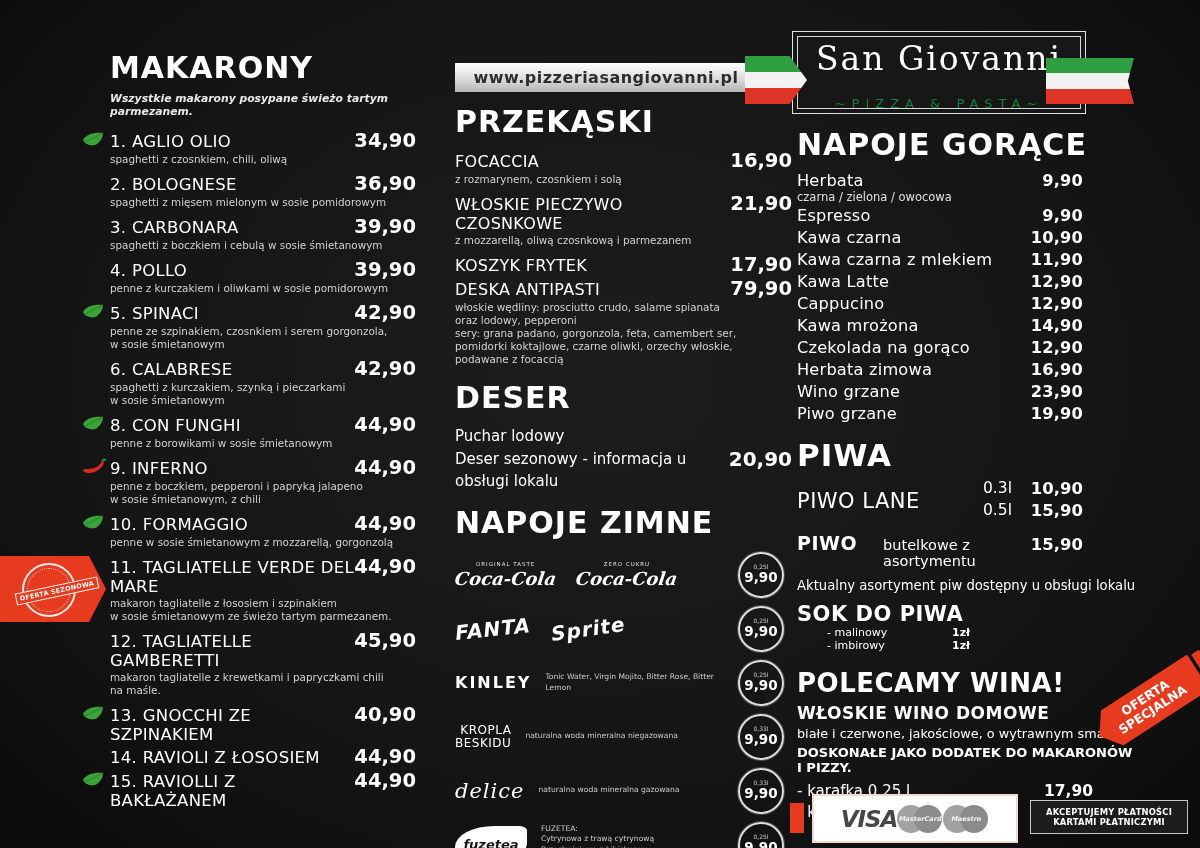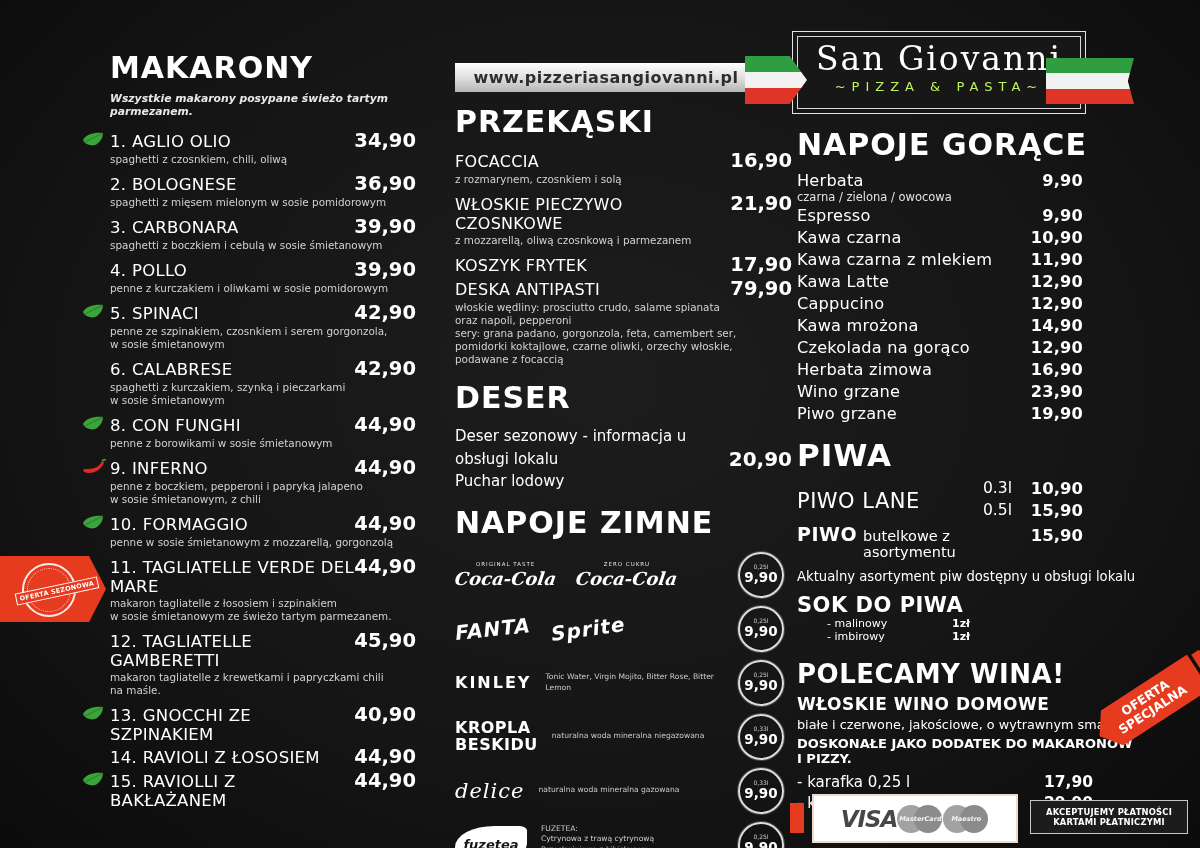--- a/index.html
+++ b/index.html
@@ -35,21 +35,21 @@
   .flag span{flex:1;}
   .fg{background:#2f9e41;} .fw{background:#f2f2f2;} .fr{background:#df3526;}
   .flag-left{left:745px;top:56px;width:62px;height:48px;
     -webkit-clip-path:polygon(0 0,72% 0,100% 50%,72% 100%,0 100%);clip-path:polygon(0 0,72% 0,100% 50%,72% 100%,0 100%);}
   .flag-right{left:1046px;top:58px;width:88px;height:46px;
     -webkit-clip-path:polygon(0 0,100% 0,93% 50%,100% 100%,0 100%);clip-path:polygon(0 0,100% 0,93% 50%,100% 100%,0 100%);}
   .logo-frame{position:absolute;left:792px;top:31px;width:292px;height:81px;border:1px solid #e3e3e3;
     background:#171717;z-index:2;text-align:center;}
   .logo-frame::before{content:"";position:absolute;inset:4px;border:1px solid #d8d8d8;pointer-events:none;}
   .logo-name{font-family:"DejaVu Serif","Liberation Serif",serif;font-size:33px;letter-spacing:2px;margin-top:7px;}
-  .logo-sub{font-size:13px;letter-spacing:6px;color:#bef264;margin-top:1px;}
+  .logo-sub{font-size:13px;letter-spacing:6px;color:#15803d;margin-top:18px;}
 
   
   .col-mid{position:absolute;left:455px;top:96px;width:337px;}
   .mid-title{margin-top:8px;}
   .p-name{font-size:16px;letter-spacing:0.3px;}
   .p-price{font-size:19.5px;font-weight:bold;}
   .deser-row{display:flex;justify-content:space-between;align-items:center;margin:10px 0 4px;}
   .deser-row .lines{font-size:15px;line-height:1.5;}
   .deser-row .p-price{font-size:20px;}
 
@@ -60,40 +60,40 @@
   .pcircle{margin-left:auto;margin-right:8px;flex:none;width:42px;height:42px;border:2px solid #dedede;border-radius:50%;
     display:flex;flex-direction:column;align-items:center;justify-content:center;box-shadow:0 0 0 1px #4a4a4a;}
   .pc-size{font-size:6px;color:#cfcfcf;line-height:1;}
   .pc-price{font-size:13.5px;font-weight:bold;line-height:1.1;}
 
   .brand-top{font-size:5.5px;letter-spacing:1px;color:#e6e6e6;text-align:center;margin-bottom:1px;}
   .logo-cocacola{font-family:"DejaVu Serif","Liberation Serif",serif;font-style:italic;font-weight:bold;font-size:18px;transform:skewX(-8deg);white-space:nowrap;}
   .logo-fanta{font-weight:bold;font-style:italic;font-size:20px;letter-spacing:1px;transform:rotate(-6deg);}
   .logo-sprite{font-weight:bold;font-style:italic;font-size:20px;transform:rotate(-8deg);letter-spacing:1px;}
   .logo-kinley{font-weight:bold;font-size:16px;letter-spacing:2px;}
-  .logo-kropla{font-weight:bold;font-size:16px;line-height:1.02;text-align:left;letter-spacing:0.5px;white-space:pre-line;}
+  .logo-kropla{font-weight:normal;font-size:12px;line-height:1.02;text-align:right;letter-spacing:0.5px;white-space:pre-line;}
   .logo-delice{font-family:"DejaVu Serif","Liberation Serif",serif;font-style:italic;font-size:21px;letter-spacing:1px;}
   .logo-fuzetea{background:#fff;color:#161616;width:72px;height:38px;border-radius:55% 12% 55% 12%;
     display:flex;align-items:center;justify-content:center;font-weight:bold;font-style:italic;font-size:13px;}
 
   
   .col-right{position:absolute;left:797px;top:127px;width:340px;}
   .hot-list{width:286px;margin-top:9px;}
   .hot-row{display:flex;align-items:baseline;font-size:16.2px;margin-bottom:3px;letter-spacing:0.2px;}
   .hot-price{margin-left:auto;font-weight:bold;font-size:16.2px;}
   .hot-sub{font-size:11.5px;color:#e2e2e2;margin:-3px 0 2px;}
 
   .piwa-title{margin-top:14px;font-size:31px;}
   .lane-block{width:286px;display:flex;align-items:center;margin-top:6px;}
   .lane-name{font-size:21px;letter-spacing:0.5px;}
   .lane-table{margin-left:auto;}
   .lane-tr{display:flex;margin-bottom:3px;}
   .lane-size{font-size:15.5px;width:44px;}
   .lane-price{font-size:16.5px;font-weight:bold;width:56px;text-align:right;}
-  .butelkowe{width:286px;display:flex;align-items:baseline;}
+  .butelkowe{width:286px;display:flex;align-items:baseline;margin-top:9px;gap:20px;}
   .but-strong{font-size:19px;font-weight:bold;letter-spacing:0.5px;}
   .but-rest{font-size:14.5px;margin-left:6px;}
   .but-price{margin-left:auto;font-size:16.5px;font-weight:bold;}
   .piwa-note{font-size:13.2px;margin-top:9px;}
   .sok-title{font-size:21px;font-weight:bold;margin-top:9px;letter-spacing:0.5px;}
   .sok-row{display:flex;font-size:11px;padding-left:30px;}
   .sok-name{width:125px;}
   .sok-price{font-weight:bold;}
 
   .wina-title{margin-top:16px;font-size:26px;letter-spacing:0.5px;}
@@ -311,32 +311,32 @@
             <span class="p-name">KOSZYK FRYTEK</span>
             <span class="p-price">17,90</span>
           </div>
         </div>
         <div class="menu-item">
           <div class="mi-head">
             <span class="p-name">DESKA  ANTIPASTI</span>
             <span class="p-price">79,90</span>
           </div>
           <div class="mi-desc">włoskie wędliny: prosciutto crudo, salame spianata
-oraz napoli, pepperoni
+oraz lodowy, pepperoni
 sery: grana padano, gorgonzola, feta, camembert ser,
 pomidorki koktajlowe, czarne oliwki, orzechy włoskie,
 podawane z focaccią</div>
         </div>
       </div>
 
     <div class="sec-title" style="margin-top:14px;">DESER</div>
     <div class="deser-row">
       <div class="lines">
+        <div>Puchar lodowy</div>
         <div>Deser sezonowy - informacja u obsługi lokalu</div>
-        <div>Puchar lodowy</div>
       </div>
       <div class="p-price">20,90</div>
     </div>
 
     <div class="sec-title" style="margin-top:12px;">NAPOJE ZIMNE</div>
     <div class="cold-list" id="cold-list">
         <div class="cold-row">
           <div class="brand-cell">
             <div>
               <div class="brand-top">ORIGINAL TASTE</div>

